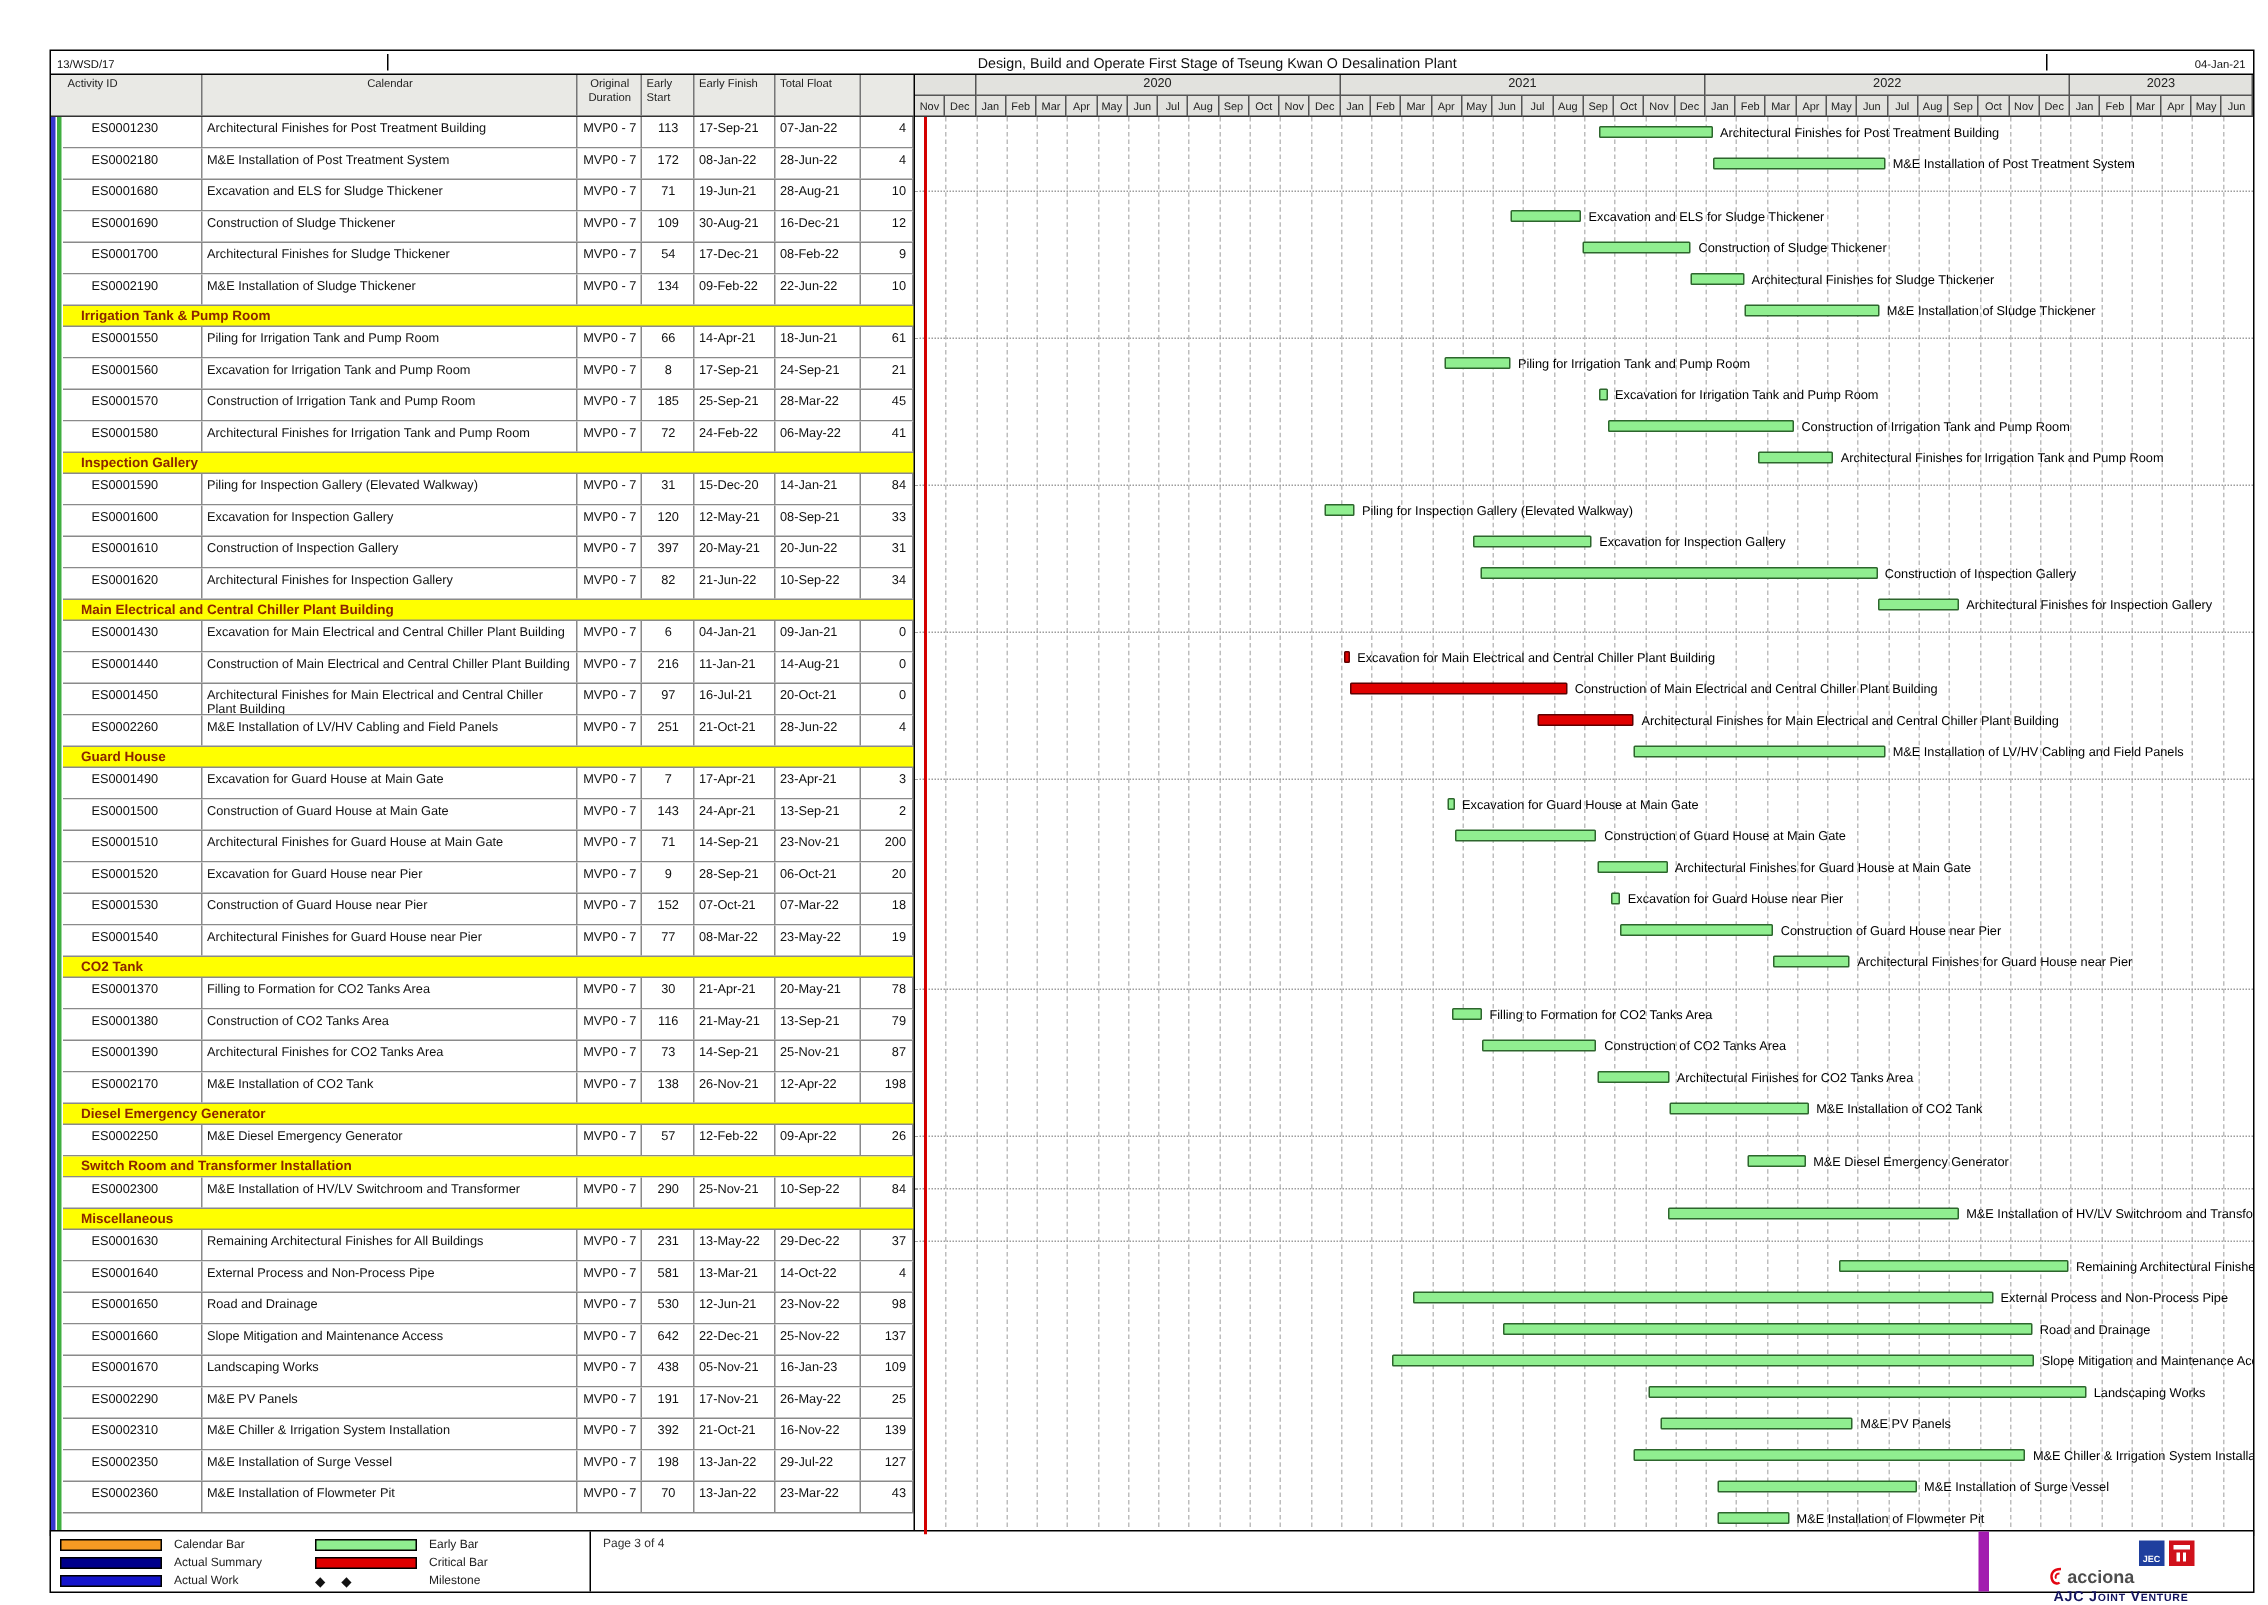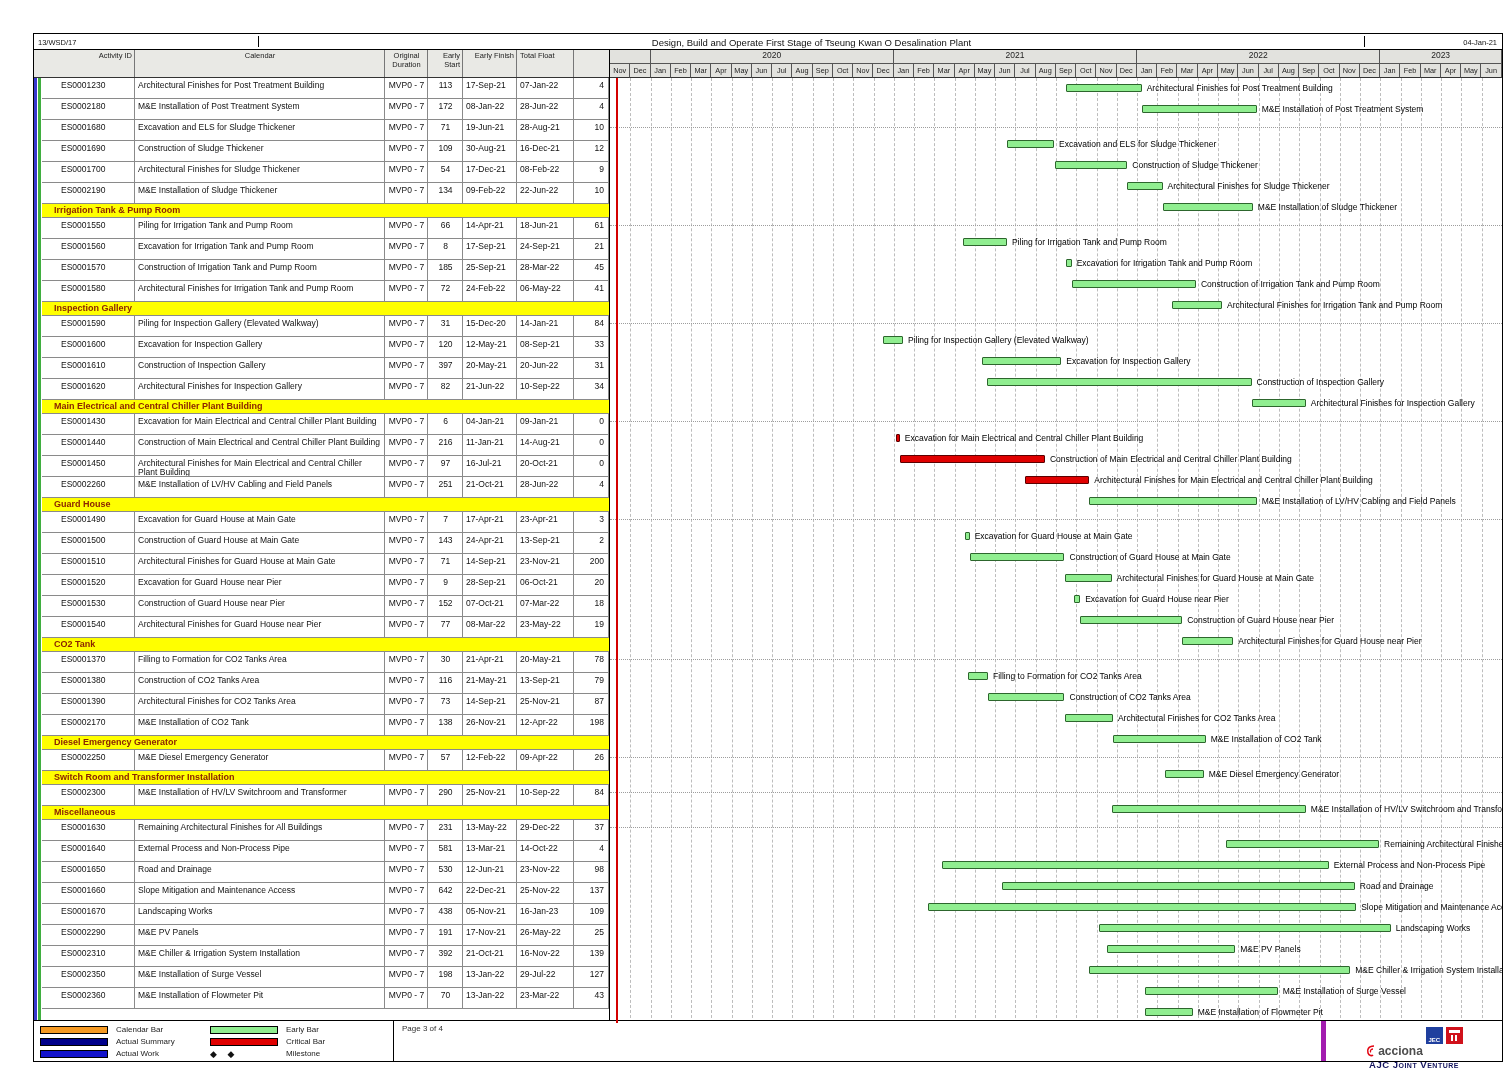--- a/index.html
+++ b/index.html
@@ -7,21 +7,21 @@
   .sheet{position:absolute;left:33px;top:33px;width:1470px;border:1.5px solid #000;background:#fff;box-sizing:border-box;}
   
   .titlebar{display:flex;height:15px;border-bottom:1px solid #000;font-size:7.5px;align-items:center;}
   .titlebar .ref{width:225px;border-right:1px solid #000;padding:2px 0 0 4px;box-sizing:border-box;}
   .titlebar .proj{flex:1;text-align:center;font-size:9.5px;padding-top:1px;}
   .titlebar .ddate{width:138px;border-left:1px solid #000;text-align:right;padding:2px 5px 0 0;box-sizing:border-box;}
   
   .main{display:grid;grid-template-columns:575px 1fr;}
   .thead{display:grid;grid-template-columns:93px 250px 43px 35px 54px 57px 35px;height:28px;
          background:#e9e9e5;border-bottom:1px solid #333;box-sizing:border-box;padding-left:8px;}
-  .thead div{font-size:7.5px;color:#222;border-right:1px solid #777;padding:2px 2px 0 3px;box-sizing:border-box;line-height:1.15;text-align:right;}
+  .thead div{font-size:7.5px;color:#222;border-right:1px solid #777;padding:2px 2px 0 3px;box-sizing:border-box;line-height:1.15;}
   .thead .c-num{text-align:center;}
   .thead .c-right{text-align:left;}
   .tbody{position:relative;padding-left:8px;box-sizing:border-box;width:575px;}
   .stripe{position:absolute;top:0;bottom:0;width:3px;}
   .stripe.blue{left:0;background:#3838cf;}
   .stripe.green{left:4px;background:#3fae3f;}
   .trow{display:grid;grid-template-columns:93px 250px 43px 35px 54px 57px 35px;height:21px;
         border-bottom:1px solid #8a8a8a;box-sizing:border-box;background:#fff;}
   .trow div{font-size:8.5px;border-right:1px solid #8a8a8a;padding:3px 2px 0 3px;box-sizing:border-box;
             overflow:hidden;line-height:1.06;}
@@ -50,21 +50,21 @@
   .barlabel{position:absolute;top:5px;font-size:8.5px;white-space:nowrap;z-index:4;color:#000;}
   
   .footer{position:absolute;left:33px;top:1020px;width:1470px;height:42px;border:1.5px solid #000;
           border-top:1px solid #000;background:#fff;box-sizing:border-box;display:flex;}
   .legendbox{width:360px;border-right:1px solid #000;box-sizing:border-box;display:flex;padding:4px 0 0 6px;}
   .lcol{display:flex;flex-direction:column;gap:3px;width:170px;}
   .litem{display:flex;align-items:center;height:9px;}
   .lswatch{width:68px;height:8px;border:1px solid #000;box-sizing:border-box;margin-right:8px;}
   .lglyph{width:68px;font-size:9px;text-align:left;margin-right:8px;letter-spacing:4px;line-height:8px;}
   .litem span.lbl{font-size:8px;color:#222;}
-  .centerbox{flex:1;position:relative;border-right:5px solid #a21caf;box-sizing:border-box;}
+  .centerbox{flex:1;position:relative;border-right:7px solid #a21caf;box-sizing:border-box;}
   .pagenum{position:absolute;left:8px;top:3px;font-size:8px;color:#333;}
   .progtitle{position:absolute;left:0;right:340px;top:12px;text-align:center;font-size:11px;color:#222;}
   .logobox{width:176px;display:flex;flex-direction:column;align-items:center;justify-content:center;gap:1px;}
   .logorow{display:flex;align-items:center;gap:3px;}
   .acciona{display:flex;align-items:center;gap:2px;font-weight:bold;font-size:12px;color:#4d4d4d;margin-top:31px;}
   .sq{width:17px;height:17px;box-sizing:border-box;position:relative;}
   .sq.jec{background:#1f3f9e;}
   .sq.jec span{position:absolute;bottom:1px;left:0;right:0;text-align:center;color:#fff;font-size:6px;font-weight:bold;}
   .sq.cscec{background:#d0111b;}
   .sq.cscec::before{content:"";position:absolute;left:3px;right:3px;top:3px;height:3px;background:#fff;}

